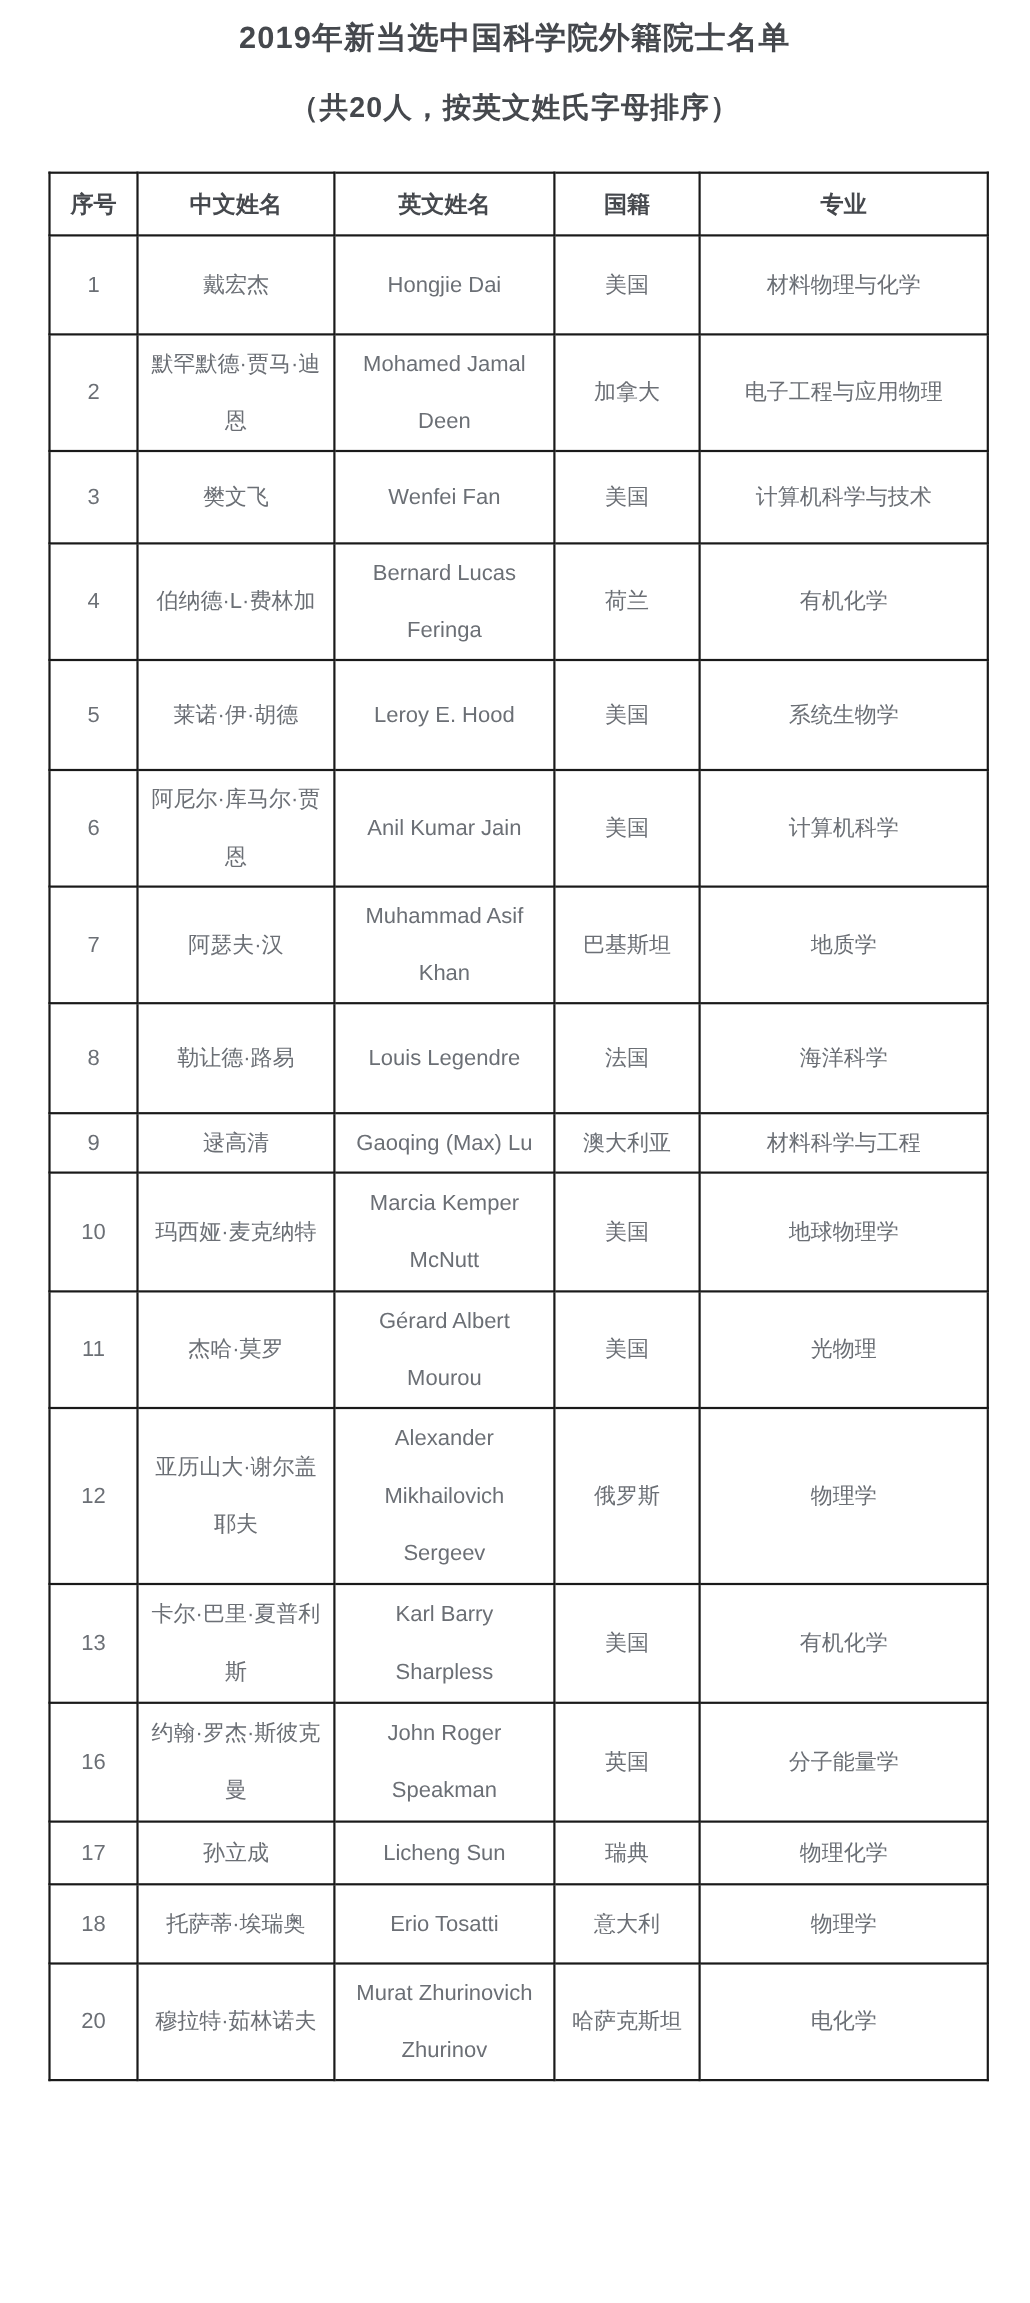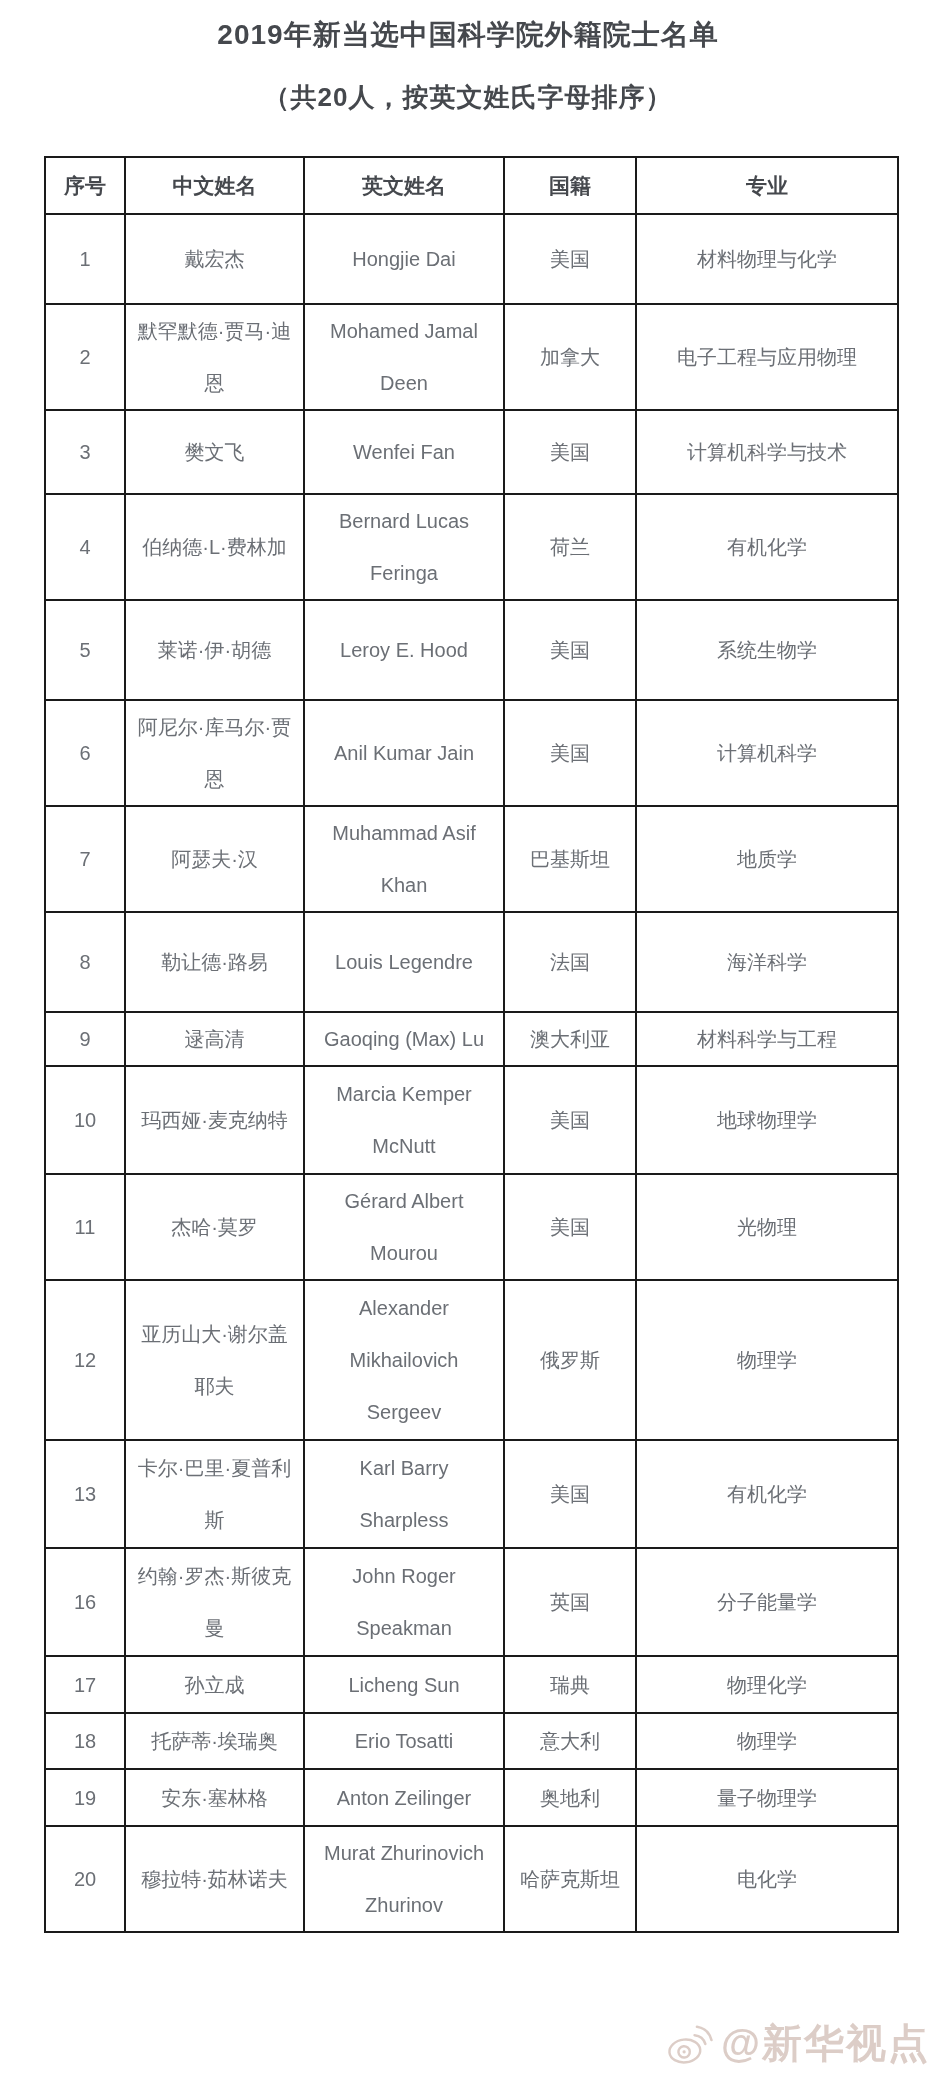--- a/index.html
+++ b/index.html
@@ -209,48 +209,31 @@
     <td class="cell-nat">英国</td>
     <td class="cell-field">分子能量学</td>
   </tr>
         <tr style="height: 57px; padding-left: 20px;">
     <td class="cell-no">17</td>
     <td class="cell-cn">孙立成</td>
     <td class="cell-en">Licheng Sun</td>
     <td class="cell-nat">瑞典</td>
     <td class="cell-field">物理化学</td>
   </tr>
-        <tr style="height: 56px;">
+        <tr style="height: 72px;">
     <td class="cell-no">18</td>
     <td class="cell-cn">托萨蒂·埃瑞奥</td>
     <td class="cell-en">Erio Tosatti</td>
     <td class="cell-nat">意大利</td>
     <td class="cell-field">物理学</td>
   </tr>
-        <tr style="height: 57px;">
-    <td class="cell-no">19</td>
-    <td class="cell-cn">安东·塞林格</td>
-    <td class="cell-en">Anton Zeilinger</td>
-    <td class="cell-nat">奥地利</td>
-    <td class="cell-field">量子物理学</td>
-  </tr>
         <tr style="height: 106px;">
     <td class="cell-no">20</td>
     <td class="cell-cn">穆拉特·茹林诺夫</td>
     <td class="cell-en">Murat Zhurinovich Zhurinov</td>
     <td class="cell-nat">哈萨克斯坦</td>
     <td class="cell-field">电化学</td>
   </tr>
       </tbody>
   </table>
 
-  <div class="watermark">
-    <svg width="52" height="52" viewBox="0 0 64 64" aria-hidden="true">
-      <ellipse cx="26" cy="40" rx="19" ry="14" fill="none" stroke="#d9c8c1" stroke-width="3"></ellipse>
-      <circle cx="25" cy="41" r="7" fill="none" stroke="#d9c8c1" stroke-width="3"></circle>
-      <circle cx="25" cy="41" r="2" fill="#d9c8c1"></circle>
-      <path d="M40 22 q10 2 12 12" fill="none" stroke="#d9c8c1" stroke-width="3.2" stroke-linecap="round"></path>
-      <path d="M44 12 q14 4 16 18" fill="none" stroke="#d9c8c1" stroke-width="3.2" stroke-linecap="round"></path>
-    </svg>
-    <span class="wm-text">@新华视点</span>
-  </div>
 
 </div>
 
 </body></html>

